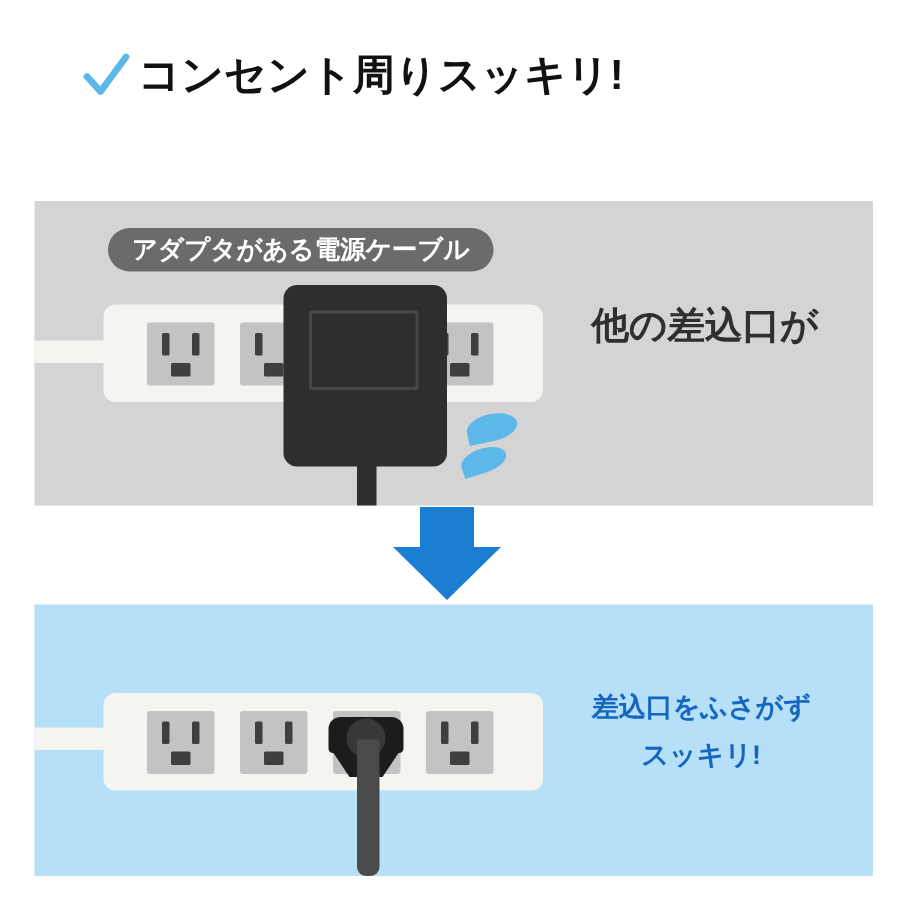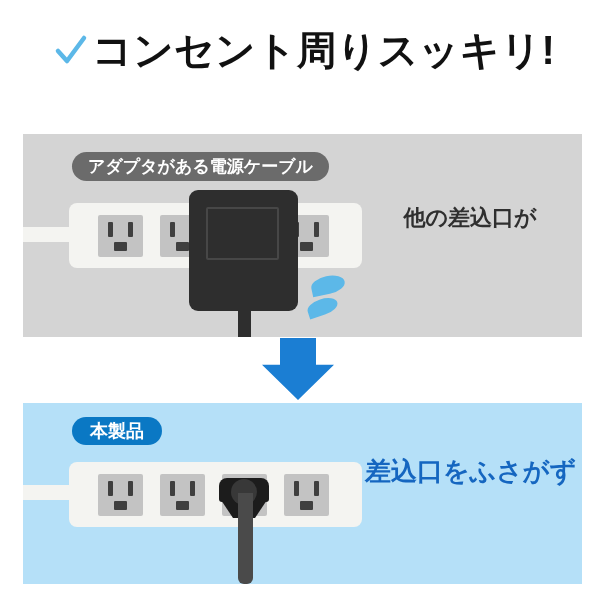--- a/index.html
+++ b/index.html
@@ -9,21 +9,21 @@
     --adapter-body:#2e2e2e; --arrow-blue:#1b7ed3; --blue-panel-bg:#b5e0f8;
     --blue-badge-bg:#0a78c4; --blue-caption-text:#1566c0; --plug-body:#1c1c1c;
     --plug-cable:#4a4a4a;
   }
   *{box-sizing:border-box;margin:0;padding:0;}
   body{background:#ffffff;font-family:"Liberation Sans","DejaVu Sans",sans-serif;}
   .canvas{position:relative;width:600px;height:600px;background:#ffffff;overflow:hidden;}
 
   
   .check-icon{position:absolute;left:54px;top:33px;width:34px;height:34px;color:var(--check-blue);}
-  .title-line{position:absolute;font-weight:700;font-size:40px;line-height:40px;color:var(--title-text);letter-spacing:0px;white-space:nowrap;}
+  .title-line{position:absolute;font-weight:700;font-size:28px;line-height:40px;color:var(--title-text);letter-spacing:0px;white-space:nowrap;}
   .title-line.l1{left:92px;top:30px;}
   .title-line.l2{left:72px;top:72px;}
 
   
   .panel{position:absolute;left:23px;width:559px;}
   .panel.before{top:134px;height:203px;background:var(--gray-panel-bg);}
   .panel.after{top:403px;height:181px;background:var(--blue-panel-bg);}
 
   .badge{position:absolute;left:49px;display:flex;align-items:center;justify-content:center;
          color:var(--badge-text);font-weight:600;white-space:nowrap;}
@@ -48,22 +48,22 @@
   .adapter{position:absolute;left:166px;top:56px;width:109px;height:121px;background:var(--adapter-body);border-radius:9px;z-index:3;}
   .adapter-face{position:absolute;left:17px;top:17px;width:73px;height:53px;border:2px solid #474747;border-radius:2px;}
   .adapter-cable{position:absolute;left:215px;top:176px;width:13px;height:27px;background:var(--adapter-body);z-index:3;}
 
   .sweat{position:absolute;background:var(--check-blue);z-index:4;}
   .sweat.upper{left:288px;top:142px;width:34px;height:18px;border-radius:100% 100% 100% 0;transform:rotate(-12deg);}
   .sweat.lower{left:284px;top:165px;width:31px;height:16px;border-radius:100% 100% 100% 0;transform:rotate(-18deg);}
 
   
   .caption{position:absolute;text-align:center;white-space:nowrap;font-weight:600;}
-  .caption.gray{left:352px;top:68px;width:190px;font-size:22px;line-height:31px;color:var(--gray-caption-text);}
-  .caption.blue{left:342px;top:52px;width:205px;font-size:26px;line-height:32px;color:var(--blue-caption-text);}
+  .caption.gray{left:352px;top:68px;width:190px;font-size:25px;line-height:31px;color:var(--gray-caption-text);}
+  .caption.blue{left:342px;top:52px;width:205px;font-size:18px;line-height:32px;color:var(--blue-caption-text);}
 
   
   .down-arrow{position:absolute;left:262px;top:338px;width:72px;height:62px;background:var(--arrow-blue);
     clip-path:polygon(25% 0,75% 0,75% 43%,100% 43%,50% 100%,0 43%,25% 43%);}
 
   
   .plug-body{position:absolute;left:196px;top:75px;width:50px;height:24px;background:var(--plug-body);border-radius:8px 8px 3px 3px;z-index:3;}
   .plug-taper{position:absolute;left:196px;top:97px;width:50px;height:18px;background:var(--plug-body);
     clip-path:polygon(4% 0,96% 0,72% 100%,28% 100%);z-index:3;}
   .plug-boot{position:absolute;left:208px;top:76px;width:26px;height:26px;border-radius:50%;background:#383838;z-index:4;}
@@ -115,21 +115,20 @@
     <div class="sweat lower"></div>
 
     <div class="caption gray">
       <div>他の差込口が</div>
     </div>
   </section>
 
   <div class="down-arrow"></div>
 
   <section class="panel after">
-    <div class="badge blue">本製品</div>
 
     <div class="cord"></div>
     <div class="strip">
       <div class="outlet o1">
         <span class="slot sl"></span>
         <span class="slot sr"></span>
         <span class="slot sg"></span>
       </div>
       <div class="outlet o2">
         <span class="slot sl"></span>
@@ -148,16 +147,17 @@
       </div>
     </div>
 
     <div class="plug-body"></div>
     <div class="plug-taper"></div>
     <div class="plug-boot"></div>
     <div class="plug-cable"></div>
 
     <div class="caption blue">
       <div>差込口をふさがず</div>
+      <div>スッキリ!</div>
     </div>
   </section>
 
 </div>
 
 </body></html>

